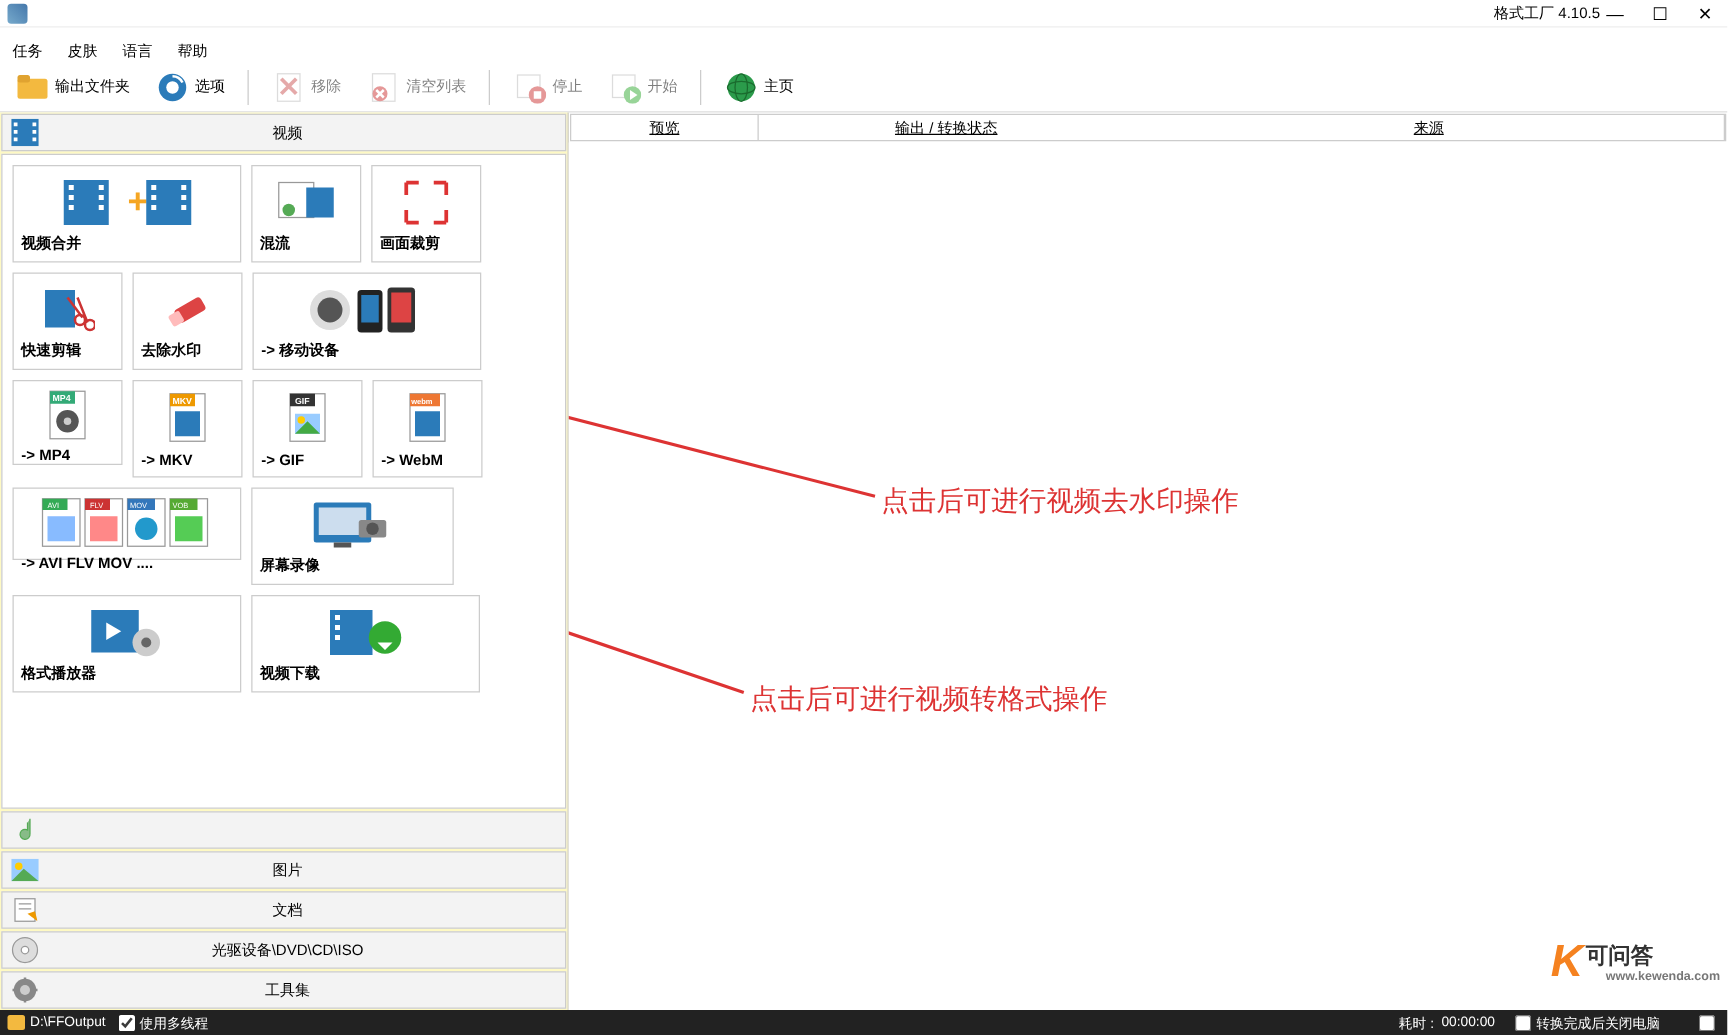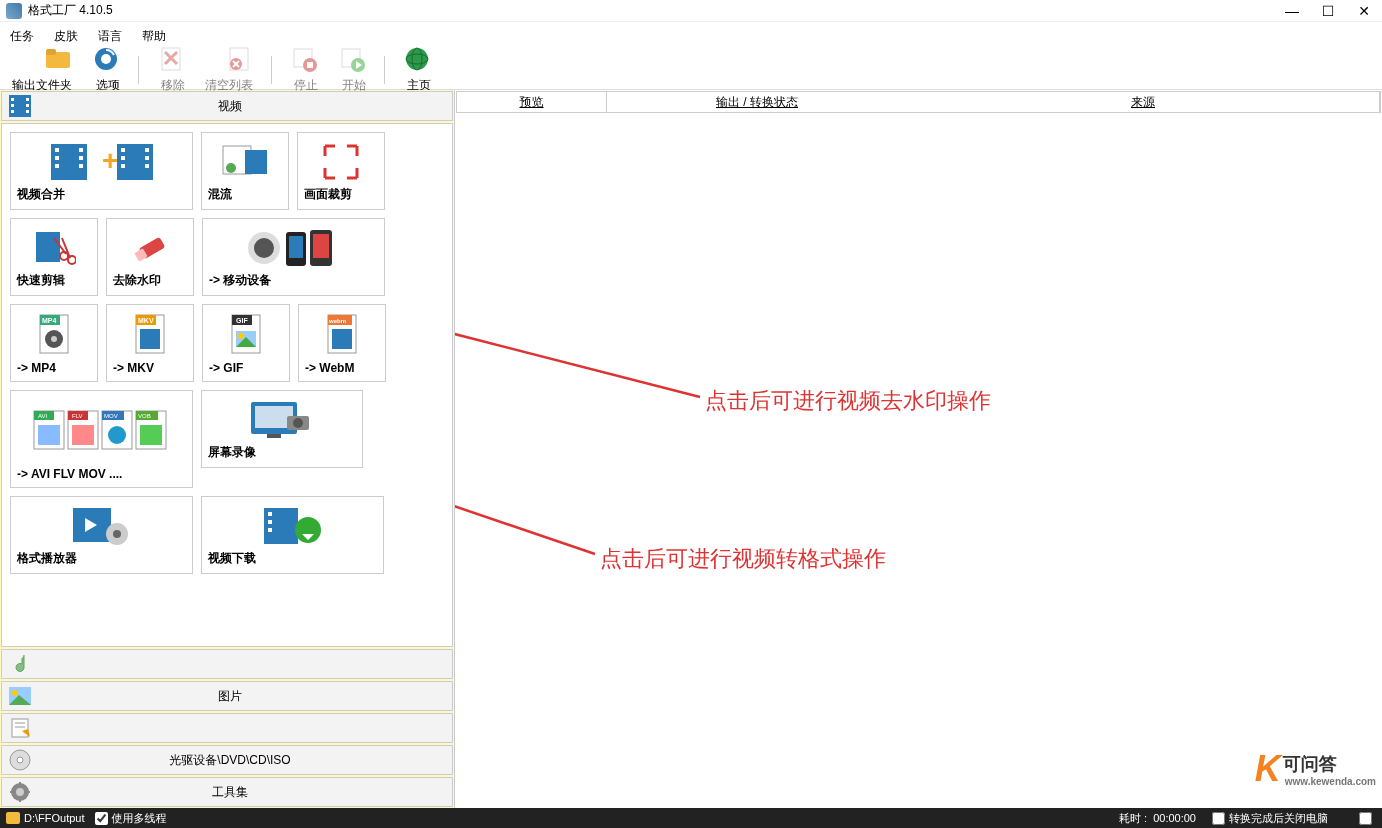--- a/index.html
+++ b/index.html
@@ -1,25 +1,25 @@
 <!DOCTYPE html>
 <html><head>
 <meta charset="utf-8">
 <style>
 * { box-sizing: border-box; margin: 0; padding: 0; }
 body { font-family: "Microsoft YaHei", Arial, sans-serif; font-size: 12px; background: #fff; width: 1382px; height: 828px; overflow: hidden; position: relative; }
-.titlebar { height: 22px; display: flex; align-items: center; padding: 0 6px; background: #fff; border-bottom: 1px solid #eee; }
+.titlebar { height: 22px; display: flex; align-items: center; padding: 0 6px; background: #fff; border-bottom: 1px solid #eee; text-align: right; }
 .titlebar .app-icon { width: 16px; height: 16px; background: linear-gradient(45deg, #7ac, #47a); border-radius: 3px; margin-right: 6px; }
 .titlebar .title { flex: 1; }
 .win-controls { display: flex; gap: 12px; }
 .win-btn { width: 24px; height: 18px; display: flex; align-items: center; justify-content: center; cursor: pointer; font-family: Arial; font-size: 14px; }
-.menubar { height: 28px; display: flex; align-items: center; padding: 0 10px; gap: 20px; }
+.menubar { height: 28px; display: flex; align-items: flex-end; padding: 0 10px; gap: 20px; }
 .menubar span { cursor: pointer; }
 .toolbar { height: 40px; display: flex; align-items: center; padding: 0 8px; gap: 12px; border-bottom: 1px solid #ddd; }
-.tool-btn { display: flex; align-items: flex-end; gap: 4px; padding: 2px 4px; cursor: pointer; flex-direction: column; }
+.tool-btn { display: flex; align-items: center; gap: 4px; padding: 2px 4px; cursor: pointer; }
 .tool-icon { width: 28px; height: 28px; display:flex; align-items:center; justify-content:center; }
 .tool-sep { width: 1px; height: 28px; background: #ccc; margin: 0 2px; }
 .content { display: flex; height: calc(828px - 22px - 28px - 40px - 20px); }
 .sidebar { width: 455px; border-right: 1px solid #ccc; display: flex; flex-direction: column; background: #fef9c3; }
 .category-bar { height: 30px; display: flex; align-items: center; background: #f3f3f3; border: 1px solid #ccc; margin: 1px; }
 .cat-icon { width: 24px; height: 24px; margin: 0 6px; display:flex; align-items:center; justify-content:center; }
 .cat-label { flex: 1; text-align: center; padding-right: 30px; }
 .video-panel { flex: 1; padding: 8px; display: flex; flex-wrap: wrap; gap: 8px; align-content: flex-start; background: #fff; border: 1px solid #ccc; margin: 1px; overflow-y: auto; }
 .item-card { background: #fff; border: 1px solid #ccc; display:flex; flex-direction:column; padding: 6px; cursor: pointer; position: relative; }
 .item-card .card-icon { flex: 1; display:flex; align-items:center; justify-content:center; }
@@ -28,21 +28,21 @@
 .table-head { display:flex; height: 22px; border: 1px solid #ccc; margin: 1px; }
 .table-head > div { border-right: 1px solid #ccc; text-align:center; font-size:12px; display:flex; align-items:center; justify-content:center;text-decoration:underline; }
 .table-body { flex:1; background: #fff; position: relative; }
 .statusbar { position: absolute; bottom: 0; left: 0; right: 0; height: 20px; background: #222; color: #fff; display:flex; align-items:center; padding: 0 6px; font-size: 11px; }
 .statusbar .folder-icon { width: 14px; height: 12px; background: #f3b93f; border-radius: 2px; margin-right: 4px; }
 .statusbar input[type=checkbox] { margin: 0 4px 0 10px; accent-color: #fff; }
 .annotation { position: absolute; font-size: 22px; color: #d33; font-weight: 500; }
 .arrow { position: absolute; pointer-events: none; }
 .watermark { position: absolute; right: 6px; bottom: 18px; display:flex; align-items:center; font-size:18px; color:#333; font-weight:bold; }
 .watermark .k-logo { font-size: 36px; color: #f58220; font-weight: bold; font-style: italic; margin-right: 2px; }
-.watermark-sub { font-size: 10px; color: #777; margin-left: 2px; }
+.watermark-sub { font-size: 10px; color: #777; margin-left: 16px; }
 .header-text { position:absolute; top: 768px; right: 260px; font-size: 18px; color: #333; }
 </style>
 </head>
 <body>
 
 <div class="titlebar">
   <div class="app-icon"></div>
   <span class="title">格式工厂 4.10.5</span>
   <div class="win-controls">
     <div class="win-btn">—</div>
@@ -226,21 +226,21 @@
               <circle cx="20" cy="22" r="10" fill="#555"></circle>
               <rect x="42" y="6" width="20" height="34" rx="3" fill="#222"></rect>
               <rect x="45" y="10" width="14" height="22" fill="#2b7bb9"></rect>
               <rect x="66" y="4" width="22" height="36" rx="3" fill="#333"></rect>
               <rect x="69" y="8" width="16" height="24" fill="#d44"></rect>
             </svg>
           </div>
         <div class="card-label">-&gt; 移动设备</div>
       </div>
 
-      <div class="item-card" style="width:88px;height:78px">
+      <div class="item-card" style="width:88px;height:68px">
         <div class="card-icon">
             <svg width="40" height="44">
               <rect x="6" y="2" width="28" height="38" fill="#fff" stroke="#999"></rect>
               <rect x="6" y="2" width="20" height="10" fill="#3a7"></rect>
               <text x="8" y="10" fill="#fff" font-size="7" font-weight="bold">MP4</text>
               <circle cx="20" cy="26" r="9" fill="#555"></circle>
               <circle cx="20" cy="26" r="3" fill="#ccc"></circle>
             </svg>
           </div>
         <div class="card-label">-&gt; MP4</div>
@@ -274,21 +274,21 @@
             <svg width="40" height="44">
               <rect x="6" y="2" width="28" height="38" fill="#fff" stroke="#999"></rect>
               <rect x="6" y="2" width="24" height="10" fill="#e73"></rect>
               <text x="7" y="10" fill="#fff" font-size="6" font-weight="bold">webm</text>
               <rect x="10" y="16" width="20" height="20" fill="#2b7bb9"></rect>
             </svg>
           </div>
         <div class="card-label">-&gt; WebM</div>
       </div>
 
-      <div class="item-card" style="width:183px;height:98px">
+      <div class="item-card" style="width:183px;height:58px">
         <div class="card-icon">
             <svg width="140" height="44">
               <g>
                 <rect x="2" y="2" width="30" height="38" fill="#fff" stroke="#999"></rect>
                 <rect x="2" y="2" width="20" height="9" fill="#3a5"></rect>
                 <text x="6" y="9" fill="#fff" font-size="6">AVI</text>
                 <rect x="6" y="16" width="22" height="20" fill="#8bf"></rect>
               </g>
               <g>
                 <rect x="36" y="2" width="30" height="38" fill="#fff" stroke="#999"></rect>
@@ -370,20 +370,21 @@
     </div>
     <div class="category-bar">
       <div class="cat-icon">
           <svg width="20" height="22">
             <rect x="2" y="2" width="16" height="18" fill="#fff" stroke="#999"></rect>
             <line x1="5" y1="6" x2="15" y2="6" stroke="#999"></line>
             <line x1="5" y1="10" x2="15" y2="10" stroke="#999"></line>
             <polygon points="12,14 20,20 18,12" fill="#e90"></polygon>
           </svg>
         </div>
+      <span class="cat-label">文档</span>
     </div>
     <div class="category-bar">
       <div class="cat-icon">
           <svg width="22" height="22">
             <circle cx="11" cy="11" r="10" fill="#ddd" stroke="#999"></circle>
             <circle cx="11" cy="11" r="3" fill="#fff" stroke="#999"></circle>
           </svg>
         </div>
       <span class="cat-label">光驱设备\DVD\CD\ISO</span>
     </div>

